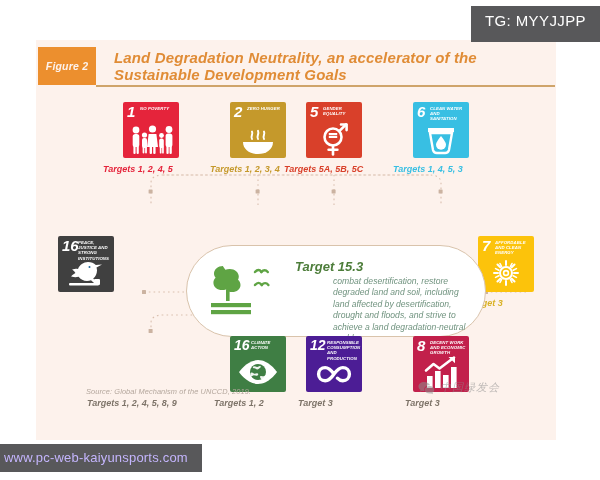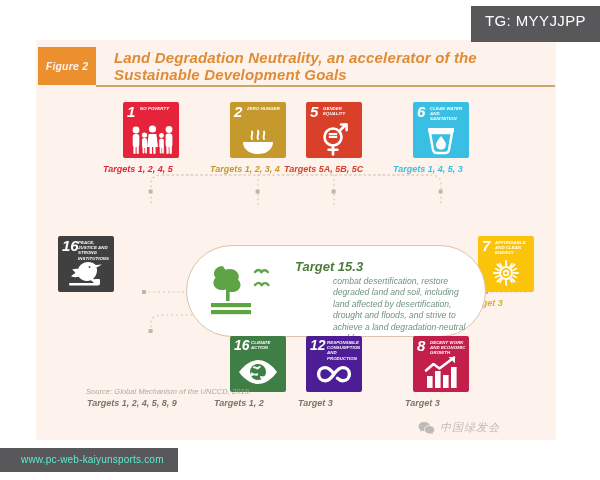--- a/index.html
+++ b/index.html
@@ -15,23 +15,23 @@
     position:absolute;right:0;top:6px;
     background:#58585a;color:#ffffff;
     font-size:15px;letter-spacing:.4px;
     padding:6px 14px 13px 14px;
     white-space:nowrap;
   }
 
   
   .url-tag{
     position:absolute;left:0;bottom:8px;
-    background:#58585a;color:#5eead4;
-    font-size:10px;letter-spacing:.2px;
-    padding:6px 14px 7px 21px;
+    background:#58585a;color:#c4b5fd;
+    font-size:13px;letter-spacing:.2px;
+    padding:6px 14px 7px 4px;
     white-space:nowrap;z-index:40;
   }
 
   
   .page{
     position:absolute;left:36px;top:40px;width:520px;height:400px;
     background:#fdf2ec;
     font-style:italic;
   }
   .page-edge{
@@ -98,21 +98,20 @@
   .conn svg{display:block;}
 
   .source{
     position:absolute;left:22px;top:347px;
     color:#b4a79d;font-size:7.4px;letter-spacing:.1px;margin-left:28px;
   }
   .wm{
     position:absolute;left:382px;top:340px;
     display:flex;align-items:center;gap:5px;
     opacity:.55;
-    margin-top:40px;
   }
   .wm .wtext{color:#8d8d8d;font-size:11px;letter-spacing:1px;}
   .wm .wicon{width:17px;height:14px;}
 </style>
 </head>
 <body>
 
 <div id="stage">
 
   <div class="page-edge"></div>

